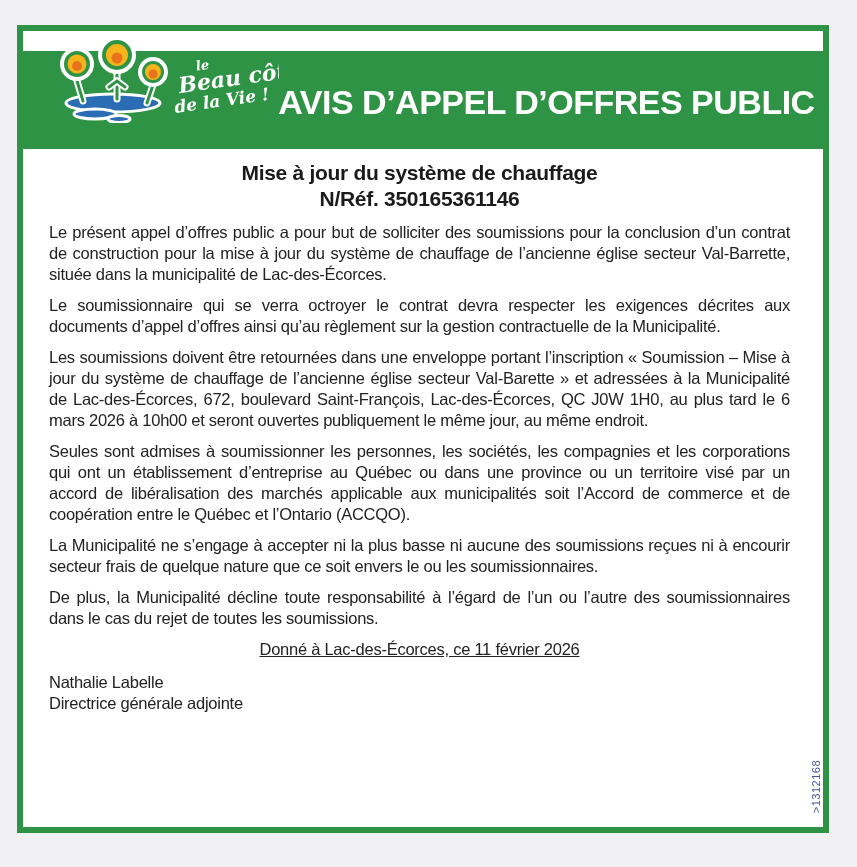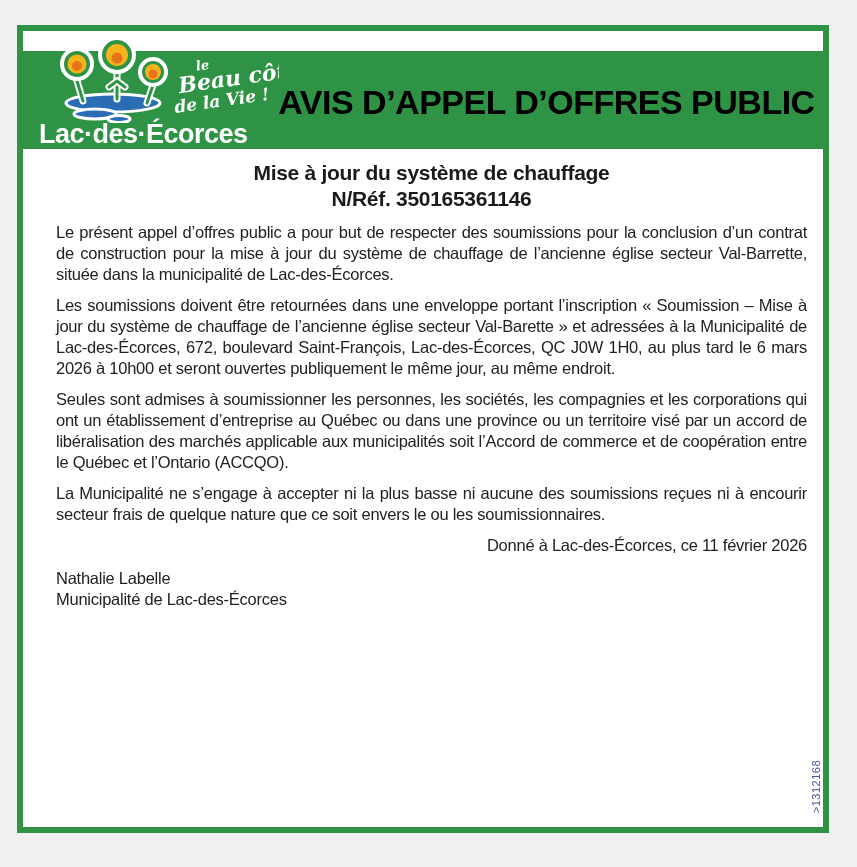--- a/index.html
+++ b/index.html
@@ -38,35 +38,35 @@
   .script-text{
     fill:#ffffff;font-family:"DejaVu Serif", serif;font-style:italic;font-weight:bold;
   }
   .logo-wordmark{
     color:#ffffff;font-weight:bold;font-size:27px;letter-spacing:-0.5px;
     line-height:27px;margin-top:-2px;white-space:nowrap;
   }
   .band-title{
     position:absolute;left:255px;right:8px;top:0;height:92px;
     display:flex;align-items:center;justify-content:center;
-    color:#000000;font-weight:bold;font-size:34px;letter-spacing:-0.5px;
+    color:#ffffff;font-weight:bold;font-size:34px;letter-spacing:-0.5px;
     padding-top:10px;white-space:nowrap;
   }
   .content{
-    padding:11px 16px 0 26px;color:var(--ink);margin-left:7px;
+    padding:11px 33px 0 26px;color:var(--ink);
   }
   .subject{
     text-align:center;font-weight:bold;font-size:21px;line-height:26px;
     letter-spacing:-0.3px;color:#1a1a1a;margin-bottom:6px;
   }
   .content p{
     font-size:16.5px;line-height:21px;letter-spacing:-0.25px;
     text-align:justify;margin:10px 0;
   }
-  .content p.no-justify{text-align:right;}
+  .content p.no-justify{text-align:center;text-decoration:underline;}
   .signature{font-size:16.5px;line-height:21px;letter-spacing:-0.25px;margin-top:12px;}
   .ref-code{
     position:absolute;right:1px;bottom:14px;
     writing-mode:vertical-rl;transform:rotate(180deg);
     font-size:11px;color:var(--ref-blue);letter-spacing:0.5px;
   }
 </style>
 </head>
 <body>
 
@@ -114,40 +114,41 @@
             <circle class="tree-yellow" cx="114" cy="35" r="8"></circle>
             <circle class="tree-orange" cx="114" cy="37" r="4.5"></circle>
           </g>
 
           <g transform="rotate(-8 170 50)">
             <text class="script-text" x="160" y="32" font-size="13">le</text>
             <text class="script-text" x="140" y="52" font-size="22">Beau côté</text>
             <text class="script-text" x="133" y="71" font-size="17">de la Vie !</text>
           </g>
         </svg>
-        <div class="logo-wordmark">Lac·des·Écorces</div>
       </div>
 
       <div class="band-title">AVIS D’APPEL D’OFFRES PUBLIC</div>
     </div>
 
     <div class="content">
       <div class="subject">
         <div>Mise à jour du système de chauffage</div>
         <div>N/Réf. 350165361146</div>
       </div>
 
-      <p>Le présent appel d’offres public a pour but de respecter des soumissions pour la conclusion d’un contrat de construction pour la mise à jour du système de chauffage de l’ancienne église secteur Val-Barrette, située dans la municipalité de Lac-des-Écorces.</p>
+      <p>Le présent appel d’offres public a pour but de solliciter des soumissions pour la conclusion d’un contrat de construction pour la mise à jour du système de chauffage de l’ancienne église secteur Val-Barrette, située dans la municipalité de Lac-des-Écorces.</p>
+      <p>Le soumissionnaire qui se verra octroyer le contrat devra respecter les exigences décrites aux documents d’appel d’offres ainsi qu’au règlement sur la gestion contractuelle de la Municipalité.</p>
       <p>Les soumissions doivent être retournées dans une enveloppe portant l’inscription « Soumission – Mise à jour du système de chauffage de l’ancienne église secteur Val-Barette » et adressées à la Municipalité de Lac-des-Écorces, 672, boulevard Saint-François, Lac-des-Écorces, QC J0W 1H0, au plus tard le 6 mars 2026 à 10h00 et seront ouvertes publiquement le même jour, au même endroit.</p>
       <p>Seules sont admises à soumissionner les personnes, les sociétés, les compagnies et les corporations qui ont un établissement d’entreprise au Québec ou dans une province ou un territoire visé par un accord de libéralisation des marchés applicable aux municipalités soit l’Accord de commerce et de coopération entre le Québec et l’Ontario (ACCQO).</p>
       <p>La Municipalité ne s’engage à accepter ni la plus basse ni aucune des soumissions reçues ni à encourir secteur frais de quelque nature que ce soit envers le ou les soumissionnaires.</p>
+      <p>De plus, la Municipalité décline toute responsabilité à l’égard de l’un ou l’autre des soumissionnaires dans le cas du rejet de toutes les soumissions.</p>
 
       <p class="no-justify">Donné à Lac-des-Écorces, ce 11 février 2026</p>
 
       <div class="signature">
         <div>Nathalie Labelle</div>
-        <div>Municipalité de Lac-des-Écorces</div>
+        <div>Directrice générale adjointe</div>
       </div>
     </div>
 
     <div class="ref-code">&gt;1312168</div>
   </div>
 </div>
 
 </body></html>

